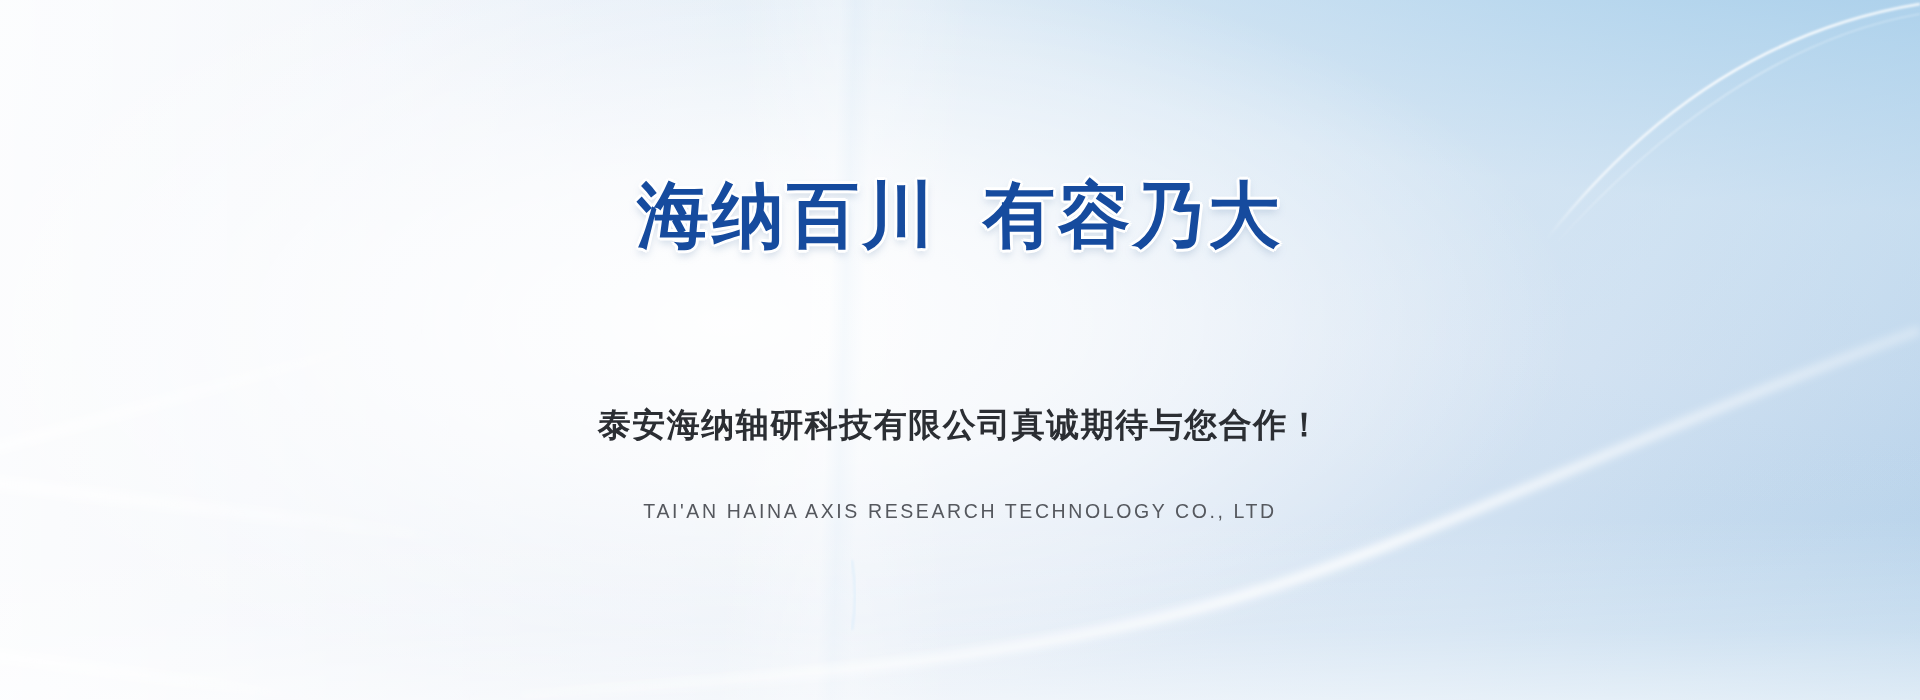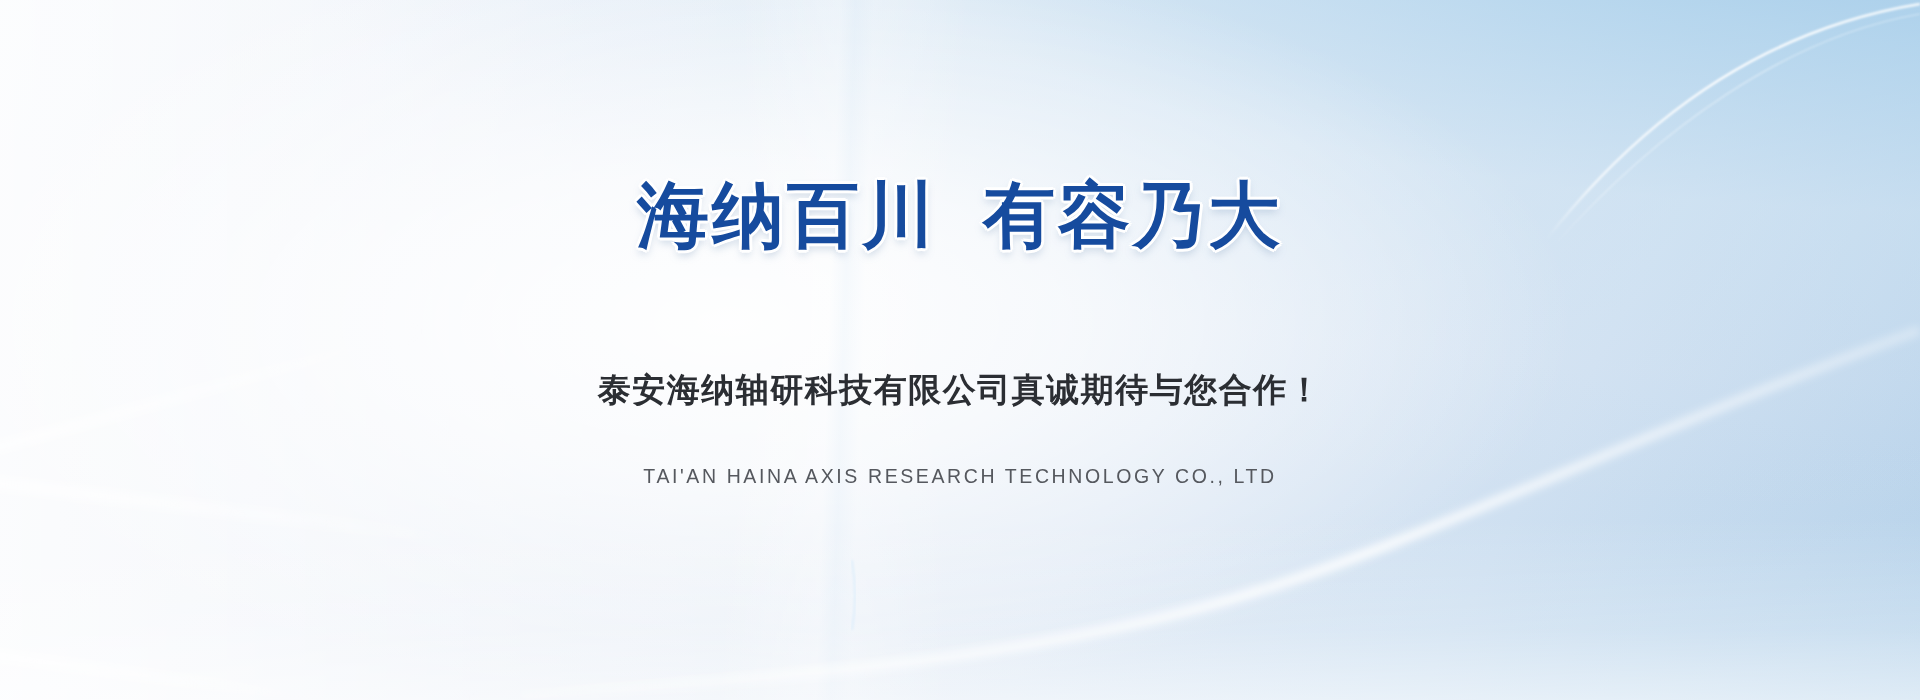--- a/index.html
+++ b/index.html
@@ -140,21 +140,21 @@
        2px -2px 0 #ffffff,
       -2px -2px 0 #ffffff,
        3px  0   0 #ffffff,
       -3px  0   0 #ffffff,
        0    3px 0 #ffffff,
        0   -3px 0 #ffffff,
        0    5px 9px rgba(120,150,185,0.40);
   }
 
   .subtitle {
-    margin-top: 72px;
+    margin-top: 107px;
     font-size: 33px;
     line-height: 1.15;
     font-weight: 700;
     letter-spacing: 1.5px;
     color: #2b2e33;
     white-space: pre;
   }
 
   .subtitle-en {
     margin-top: 23px;

